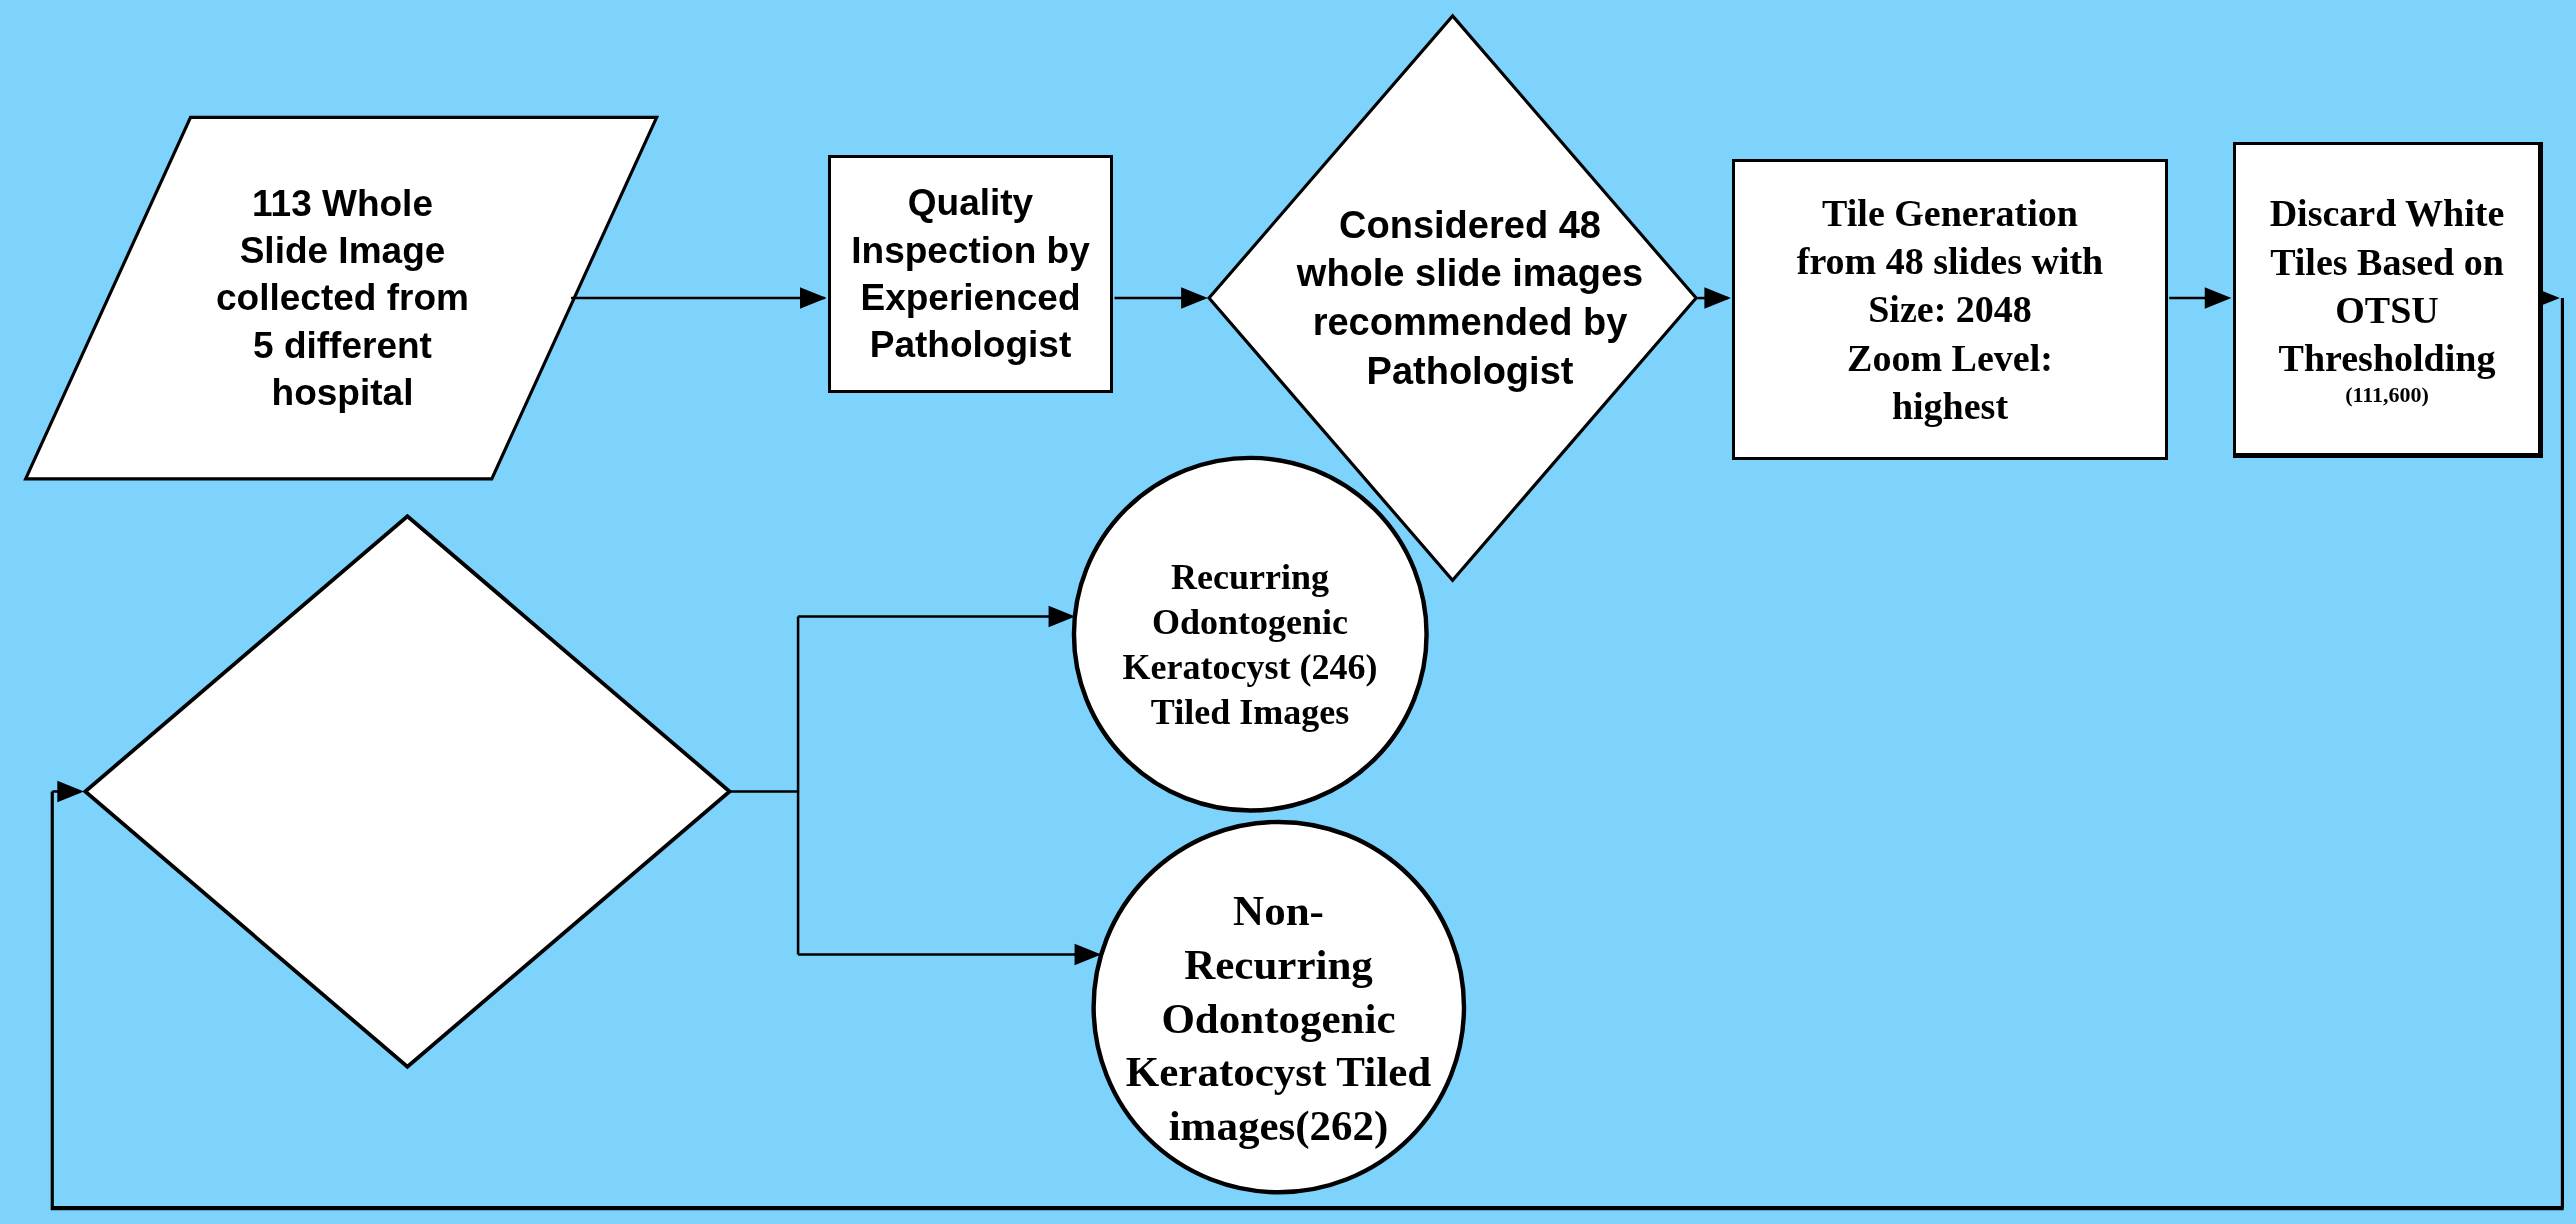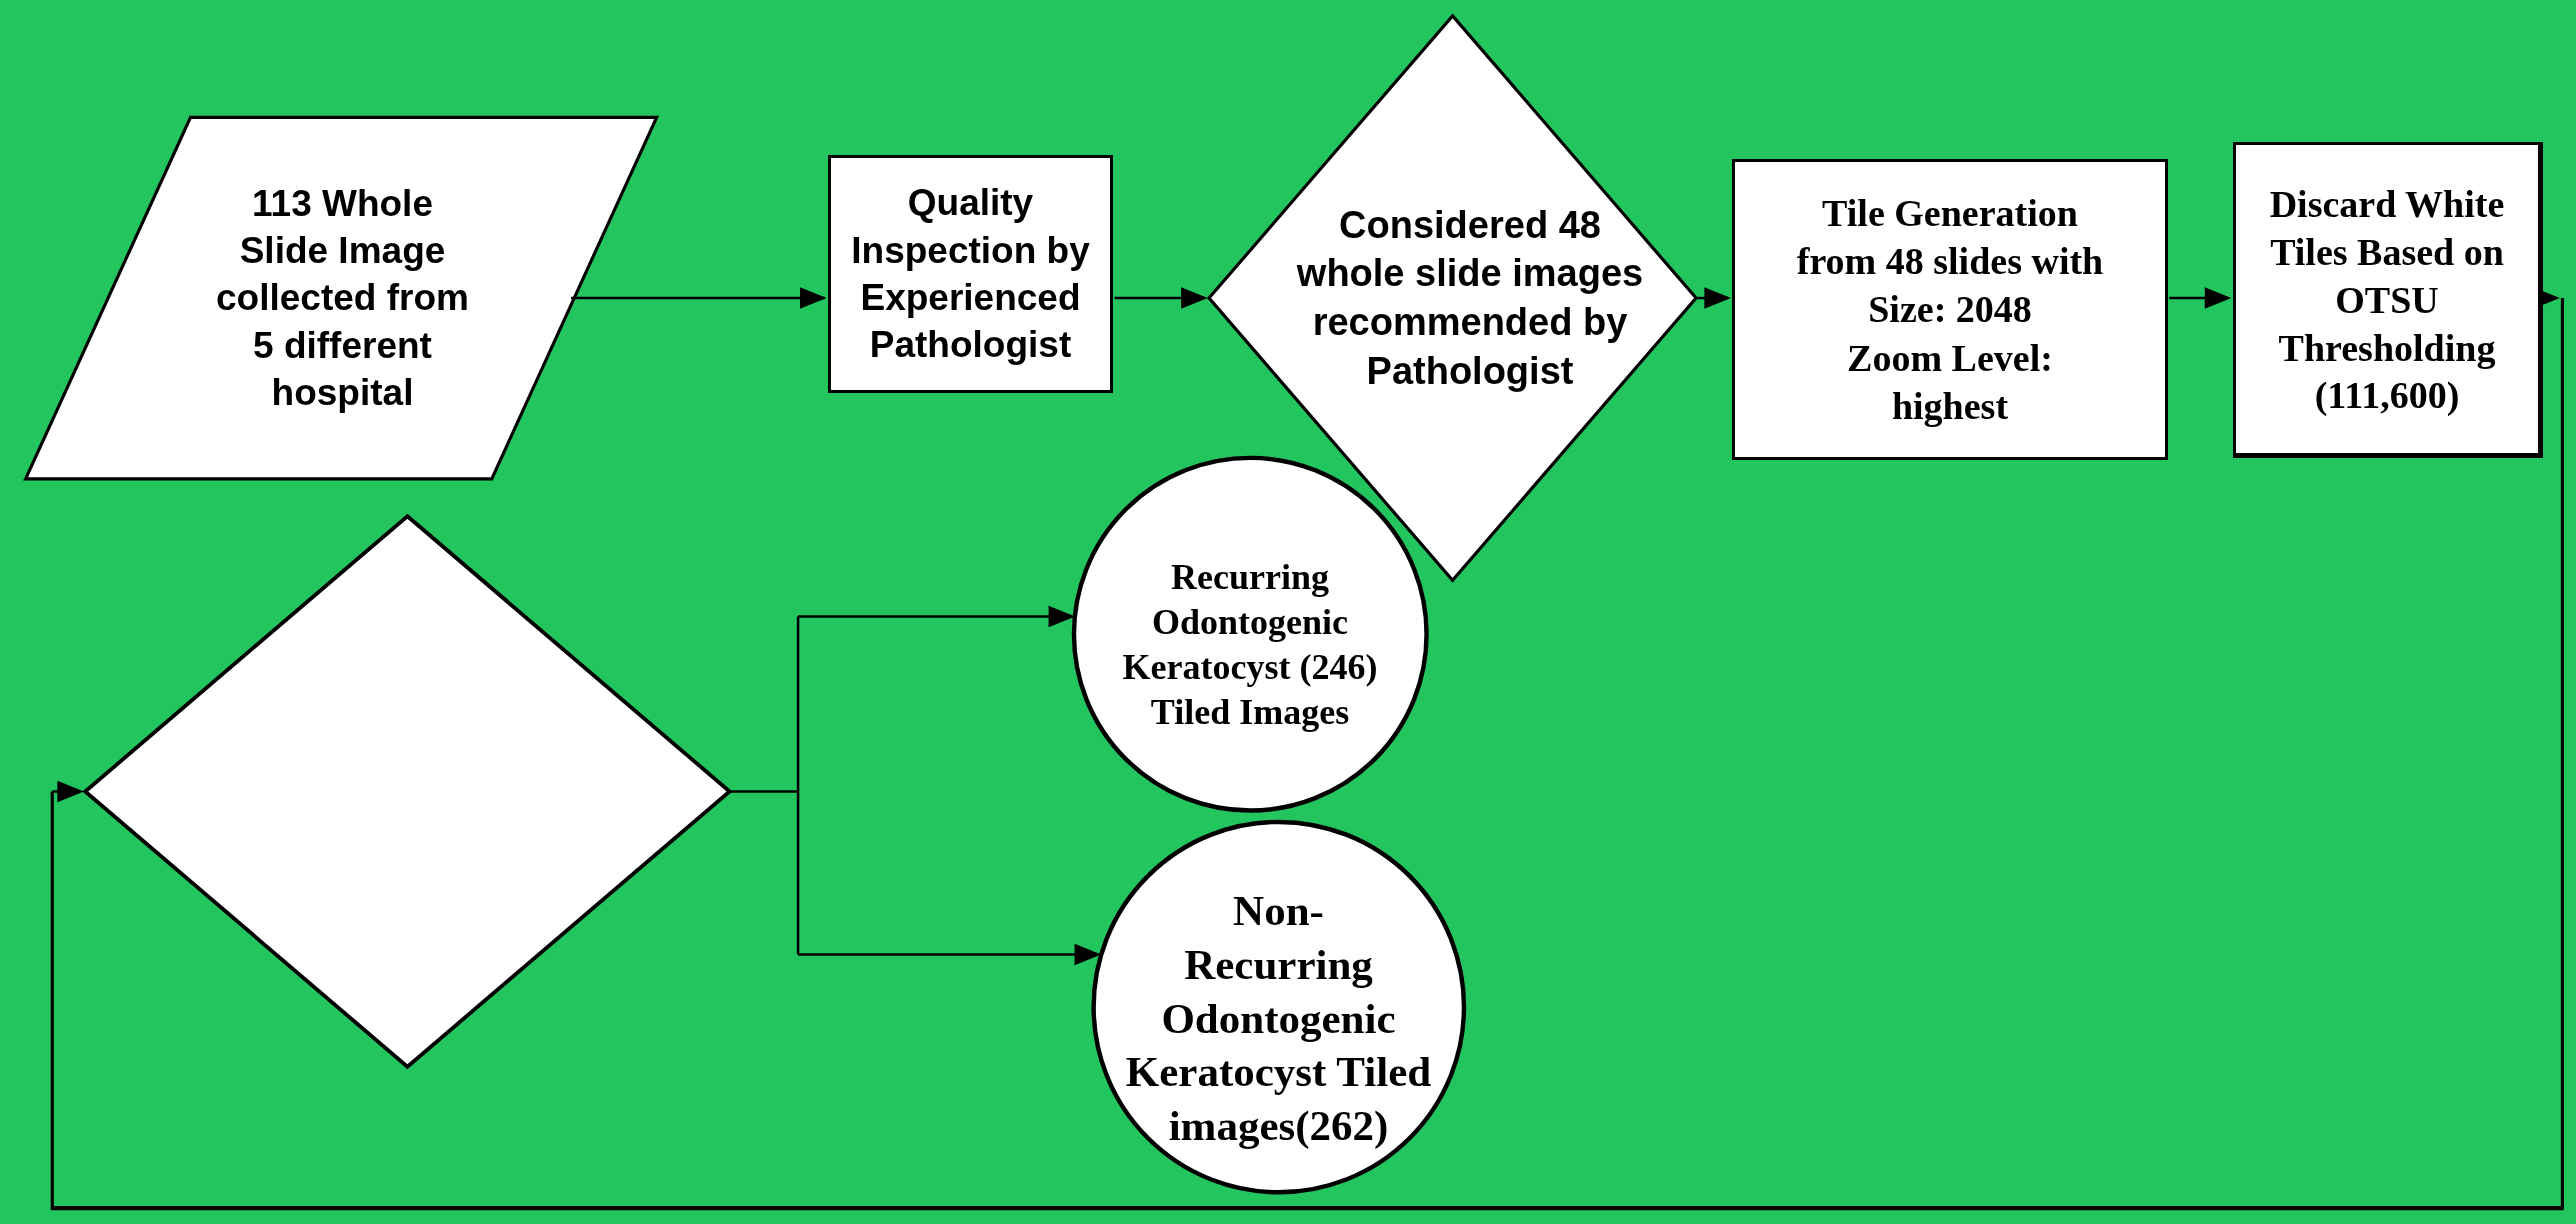--- a/index.html
+++ b/index.html
@@ -7,21 +7,21 @@
     padding: 0;
     background: #ffffff;
     width: 2576px;
     height: 1224px;
     overflow: hidden;
   }
   #canvas {
     position: relative;
     width: 2576px;
     height: 1224px;
-    background: #22c55e;
+    background: #7dd3fc;
   }
   #wires {
     position: absolute;
     left: 0; top: 0;
     width: 2576px;
     height: 1224px;
   }
   .node-text {
     position: absolute;
     display: flex;
@@ -58,21 +58,21 @@
   }
   .box .inner {
     white-space: pre-line;
     color: #000000;
   }
   #quality-box   { left: 828px; top: 155px; width: 285px; height: 238px; }
   #tile-box      { left: 1732px; top: 148px; width: 436px; height: 301px; }
   #discard-box   { left: 2233px; top: 131px; width: 310px; height: 316px;
                    border-right-width: 5.7px; border-bottom-width: 5px; }
   #discard-box .subtext {
-    font-size: 38px;
+    font-size: 22px;
     line-height: 1.2;
     white-space: pre-line;
     text-align: right;
   }
   #wsi-text        { left: 95px;  top: 136px;  width: 495px; height: 324px; }
   #diamond1-text   { left: 1258px; top: 146px;  width: 424px; height: 304px; font-size: 38px; }
   #diamond2-text   { left: 147px;  top: 674px; width: 530px; height: 236px; font-size: 39px; line-height: 1.26; }
   #circle1-text    { left: 1098px; top: 488px;  width: 304px; height: 292px; font-size: 36px; line-height: 1.25; }
   #circle2-text    { left: 1120px; top: 844px; width: 317px; height: 327px; font-size: 43px; line-height: 1.25; }
 </style>

